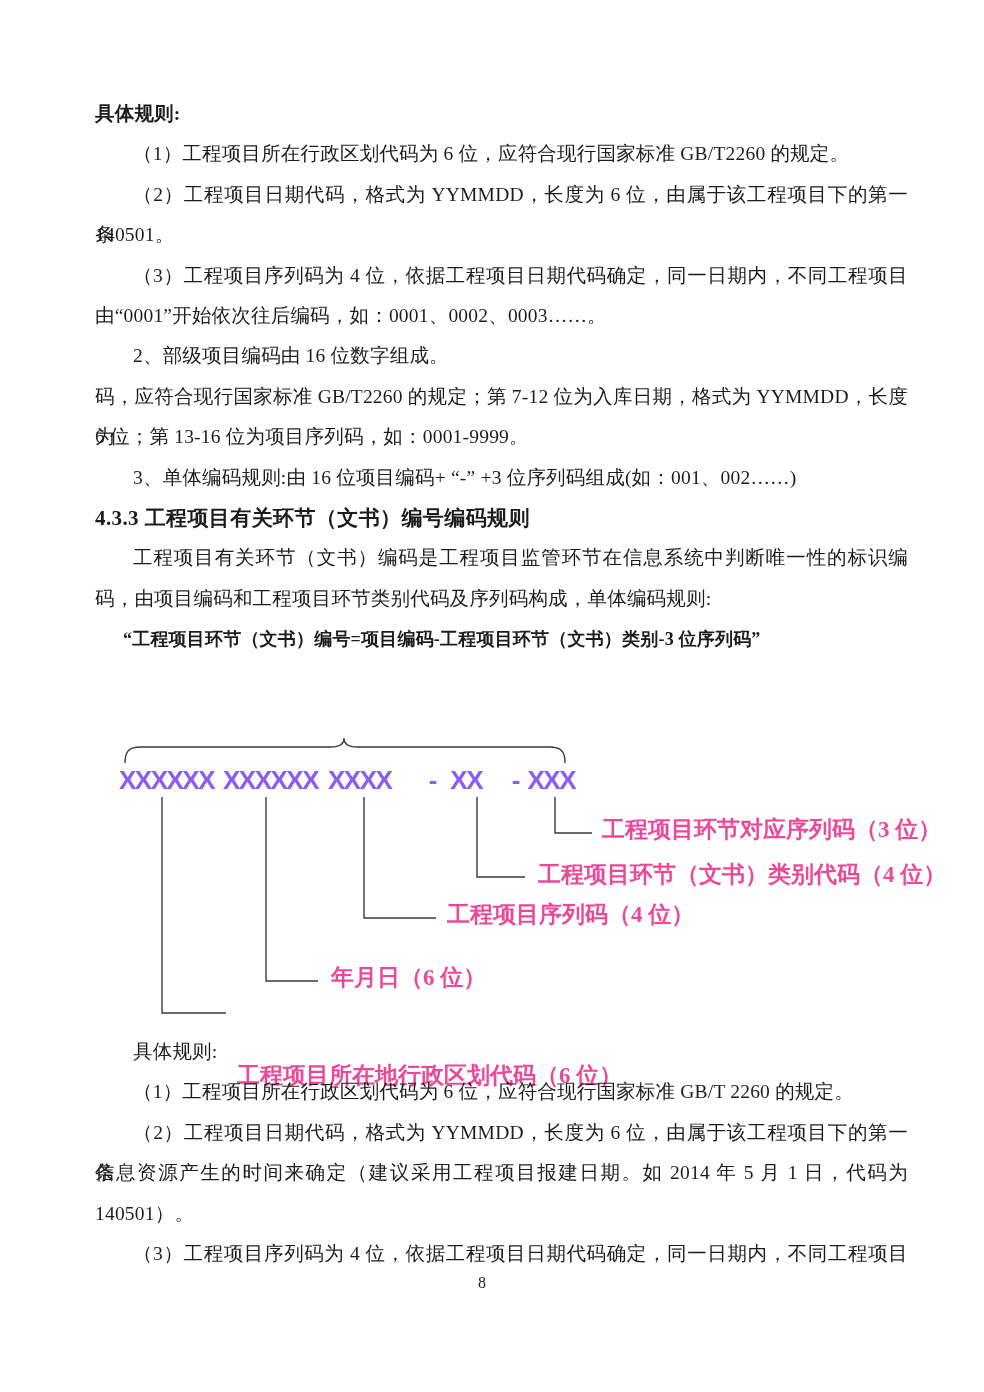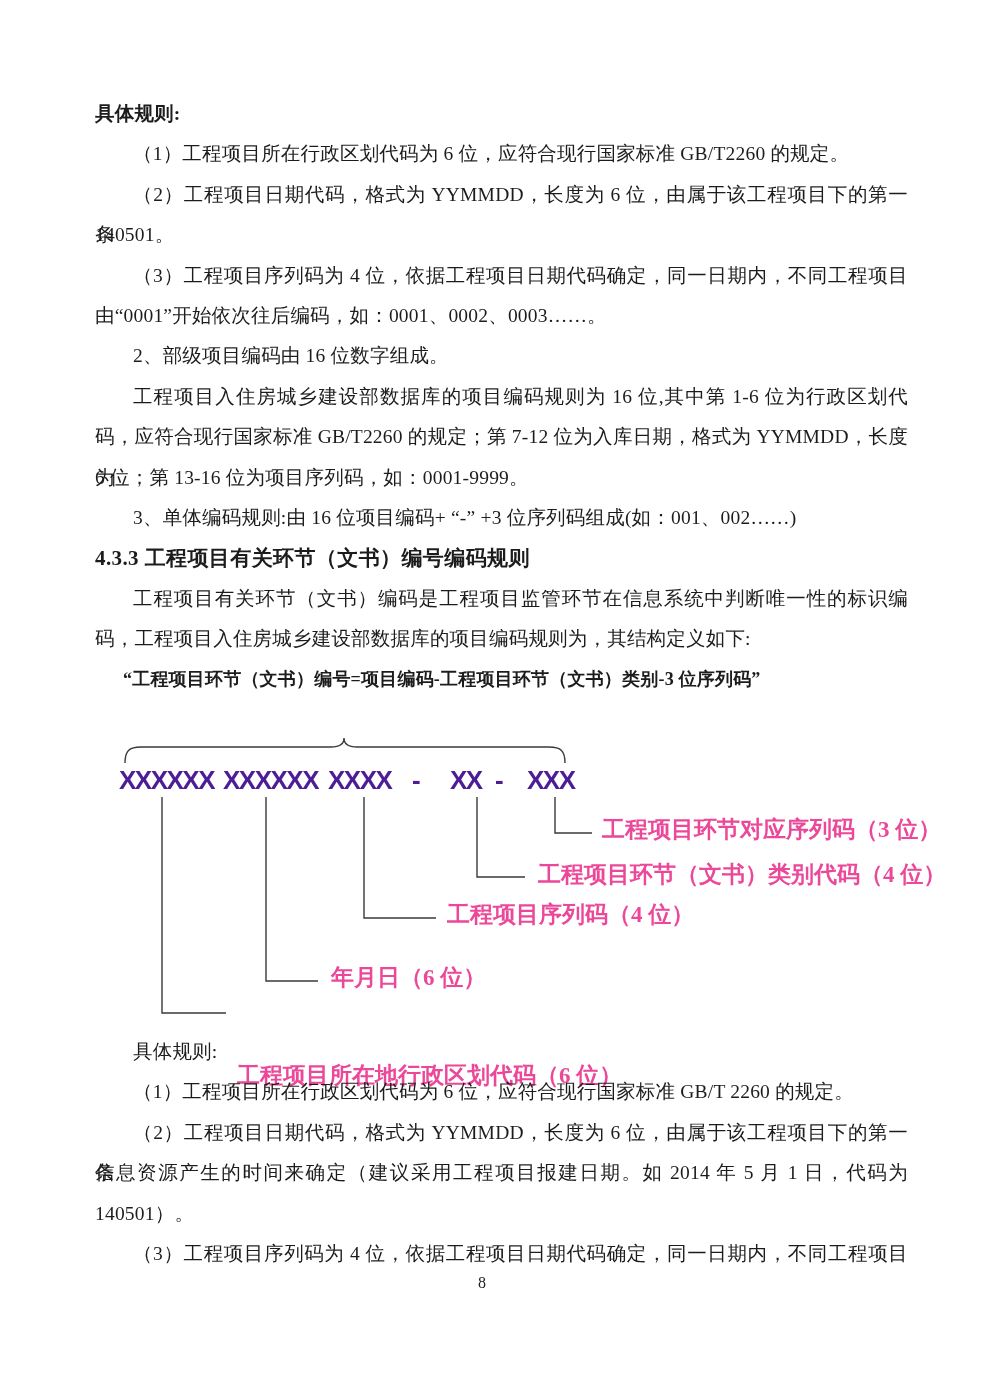--- a/index.html
+++ b/index.html
@@ -51,26 +51,26 @@
     position: absolute;
     left: 0; top: 0;
     width: 984px; height: 1392px;
     pointer-events: none;
   }
   .codex {
     position: absolute;
     top: 765px;
     height: 30px;
     line-height: 30px;
-    text-align: left;
+    text-align: right;
     font-family: "Liberation Sans", "DejaVu Sans", sans-serif;
     font-weight: 700;
     font-size: 26px;
     letter-spacing: -1.5px;
-    color: #4c1d95;
+    color: #8b5cf6;
   }
   .callout {
     position: absolute;
     height: 22px;
     line-height: 22px;
     font-weight: bold;
     font-size: 23px;
     white-space: nowrap;
     color: #ec4899;
   }
@@ -90,27 +90,26 @@
 <div class="page">
 
   <div class="tblock" id="top-block">
     <div class="line bold">具体规则:</div>
     <div class="line ind">（1）工程项目所在行政区划代码为 6 位，应符合现行国家标准 GB/T2260 的规定。</div>
     <div class="line ind jf">（2）工程项目日期代码，格式为 YYMMDD，长度为 6 位，由属于该工程项目下的第一条</div>
     <div class="line">140501。</div>
     <div class="line ind jf">（3）工程项目序列码为 4 位，依据工程项目日期代码确定，同一日期内，不同工程项目</div>
     <div class="line">由“0001”开始依次往后编码，如：0001、0002、0003……。</div>
     <div class="line ind">2、部级项目编码由 16 位数字组成。</div>
-    <div class="line ind jf">工程项目入住房城乡建设部数据库的项目编码规则为 16 位,其中第 1-6 位为行政区划代</div>
     <div class="line jf">码，应符合现行国家标准 GB/T2260 的规定；第 7-12 位为入库日期，格式为 YYMMDD，长度为</div>
     <div class="line">6 位；第 13-16 位为项目序列码，如：0001-9999。</div>
     <div class="line ind">3、单体编码规则:由 16 位项目编码+ “-” +3 位序列码组成(如：001、002……)</div>
     <div class="line h433">4.3.3 工程项目有关环节（文书）编号编码规则</div>
     <div class="line ind jf">工程项目有关环节（文书）编码是工程项目监管环节在信息系统中判断唯一性的标识编</div>
-    <div class="line">码，工程项目入住房城乡建设部数据库的项目编码规则为，其结构定义如下:</div>
+    <div class="line">码，由项目编码和工程项目环节类别代码及序列码构成，单体编码规则:</div>
     <div class="line formula">“工程项目环节（文书）编号=项目编码-工程项目环节（文书）类别-3 位序列码”</div>
   </div>
 
   <svg class="diagram-svg" viewBox="0 0 984 1392" xmlns="http://www.w3.org/2000/svg">
     <path d="M125,763 C125,751 129,747 141,747 L331,747 C340,747 344,744 344,738
              C344,744 348,747 357,747 L549,747 C561,747 565,751 565,763" fill="none" stroke="#3a3a3a" stroke-width="1.4"></path>
     <path d="M162,797 L162,1013 L226,1013" fill="none" stroke="#3a3a3a" stroke-width="1.4"></path>
     <path d="M266,797 L266,981 L318,981" fill="none" stroke="#3a3a3a" stroke-width="1.4"></path>
     <path d="M364,797 L364,918 L436,918" fill="none" stroke="#3a3a3a" stroke-width="1.4"></path>
     <path d="M477,797 L477,877 L525,877" fill="none" stroke="#3a3a3a" stroke-width="1.4"></path>

